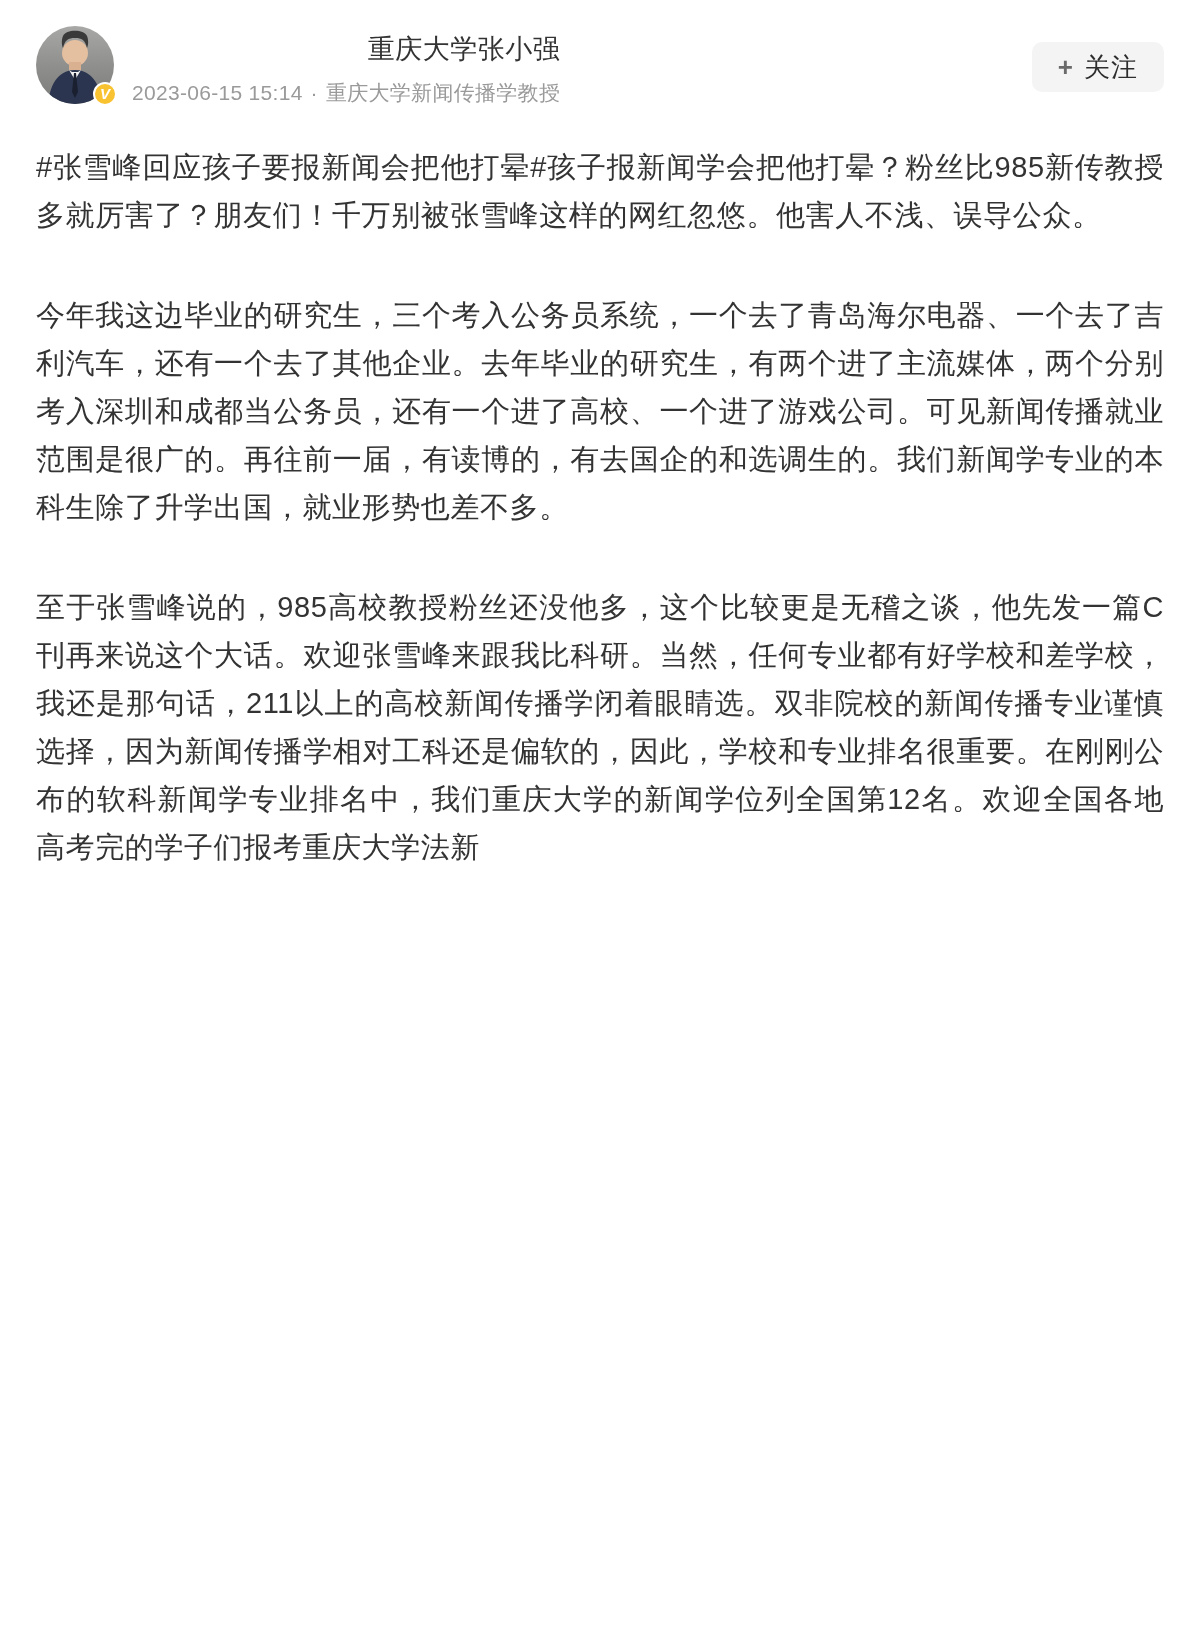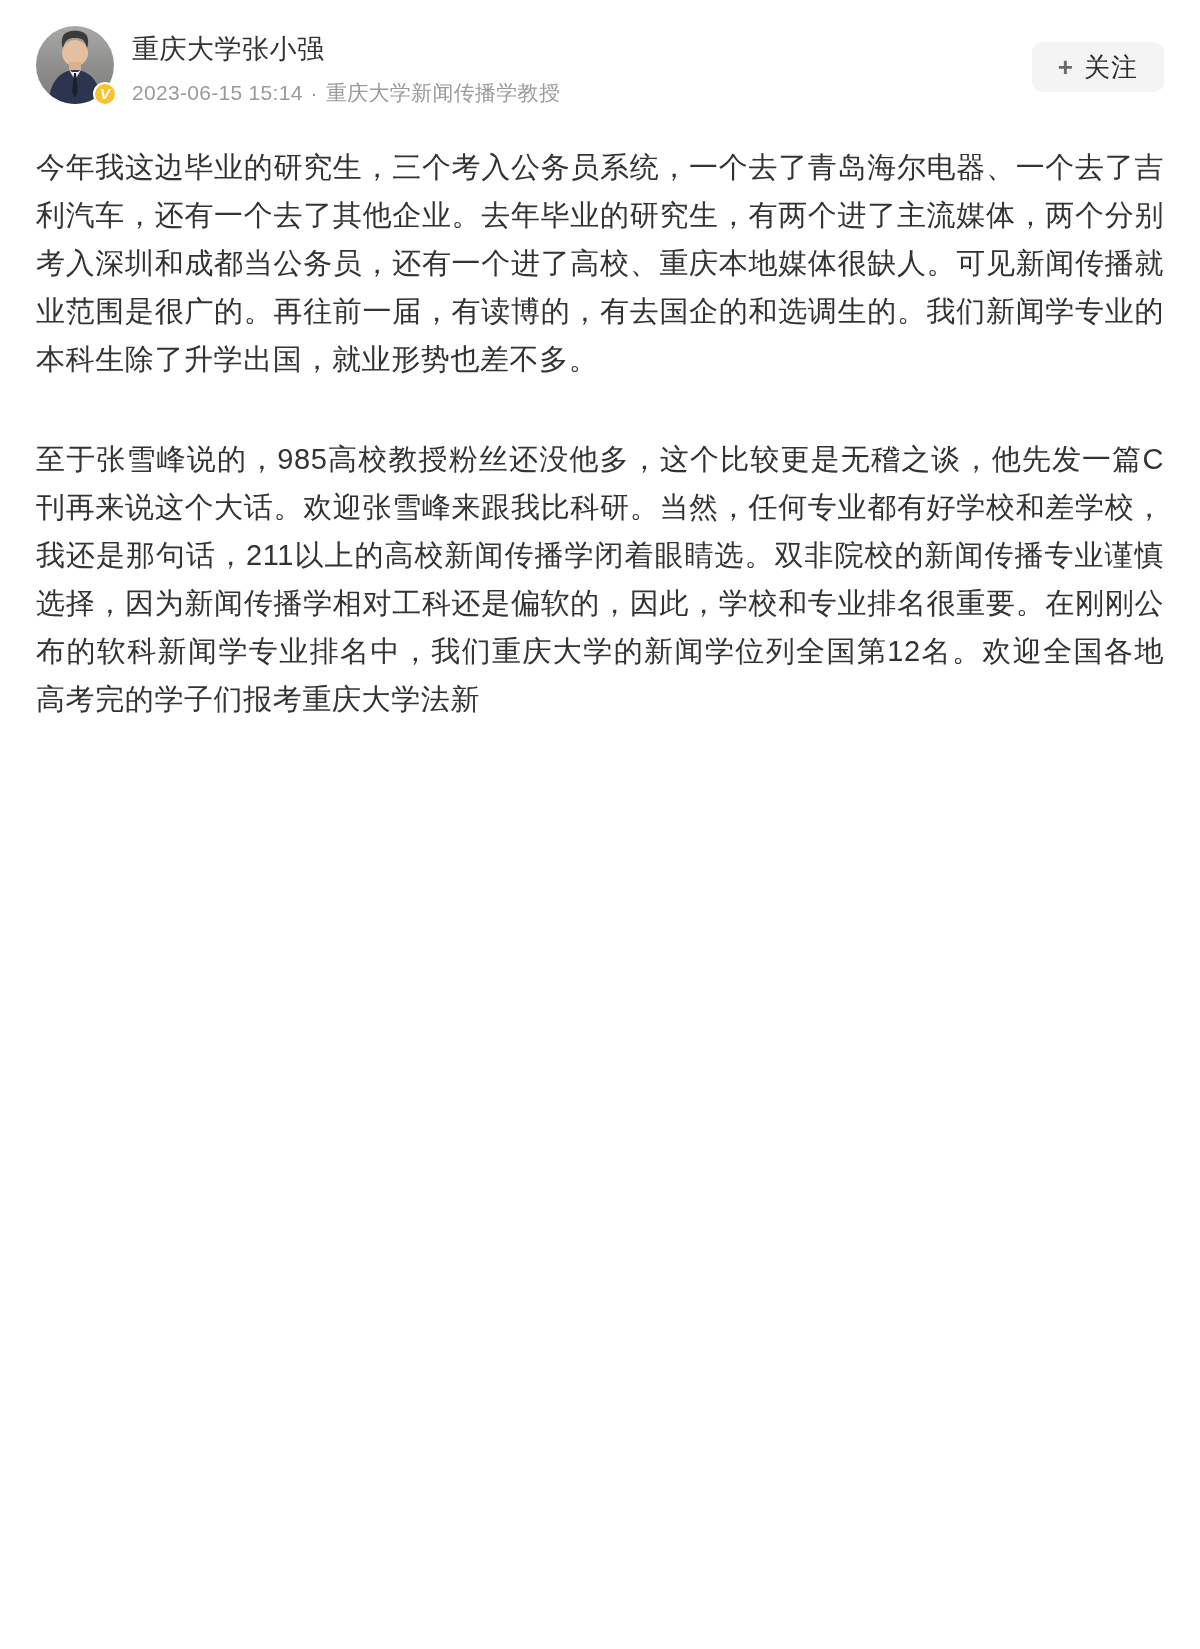--- a/index.html
+++ b/index.html
@@ -43,20 +43,21 @@
     text-align: center;
     font-style: italic;
   }
   .user-col { margin-left: 18px; padding-top: 5px; min-width: 0; }
   .username {
     font-size: 27px;
     color: #333333;
     font-weight: 500;
     letter-spacing: 0.5px;
     cursor: pointer;
+    text-align: right;
   }
   .meta-line {
     margin-top: 12px;
     font-size: 21px;
     color: #9a9a9a;
     letter-spacing: 0.3px;
     white-space: nowrap;
   }
   .meta-line .sep { margin: 0 8px; }
   .follow-btn {
@@ -125,17 +126,18 @@
     </div>
 
     <button class="follow-btn">
       <span class="plus">+</span>
       <span>关注</span>
     </button>
 
   </header>
 
   <article class="post-body">
-    <p>今年我这边毕业的研究生，三个考入公务员系统，一个去了青岛海尔电器、一个去了吉利汽车，还有一个去了其他企业。去年毕业的研究生，有两个进了主流媒体，两个分别考入深圳和成都当公务员，还有一个进了高校、重庆本地媒体很缺人。可见新闻传播就业范围是很广的。再往前一届，有读博的，有去国企的和选调生的。我们新闻学专业的本科生除了升学出国，就业形势也差不多。</p>
+    <p>#张雪峰回应孩子要报新闻会把他打晕#孩子报新闻学会把他打晕？粉丝比985新传教授多就厉害了？朋友们！千万别被张雪峰这样的网红忽悠。他害人不浅、误导公众。</p>
+    <p>今年我这边毕业的研究生，三个考入公务员系统，一个去了青岛海尔电器、一个去了吉利汽车，还有一个去了其他企业。去年毕业的研究生，有两个进了主流媒体，两个分别考入深圳和成都当公务员，还有一个进了高校、一个进了游戏公司。可见新闻传播就业范围是很广的。再往前一届，有读博的，有去国企的和选调生的。我们新闻学专业的本科生除了升学出国，就业形势也差不多。</p>
     <p>至于张雪峰说的，985高校教授粉丝还没他多，这个比较更是无稽之谈，他先发一篇C刊再来说这个大话。欢迎张雪峰来跟我比科研。当然，任何专业都有好学校和差学校，我还是那句话，211以上的高校新闻传播学闭着眼睛选。双非院校的新闻传播专业谨慎选择，因为新闻传播学相对工科还是偏软的，因此，学校和专业排名很重要。在刚刚公布的软科新闻学专业排名中，我们重庆大学的新闻学位列全国第12名。欢迎全国各地高考完的学子们报考重庆大学法新</p>
   </article>
 
 </div>
 
 </body></html>

